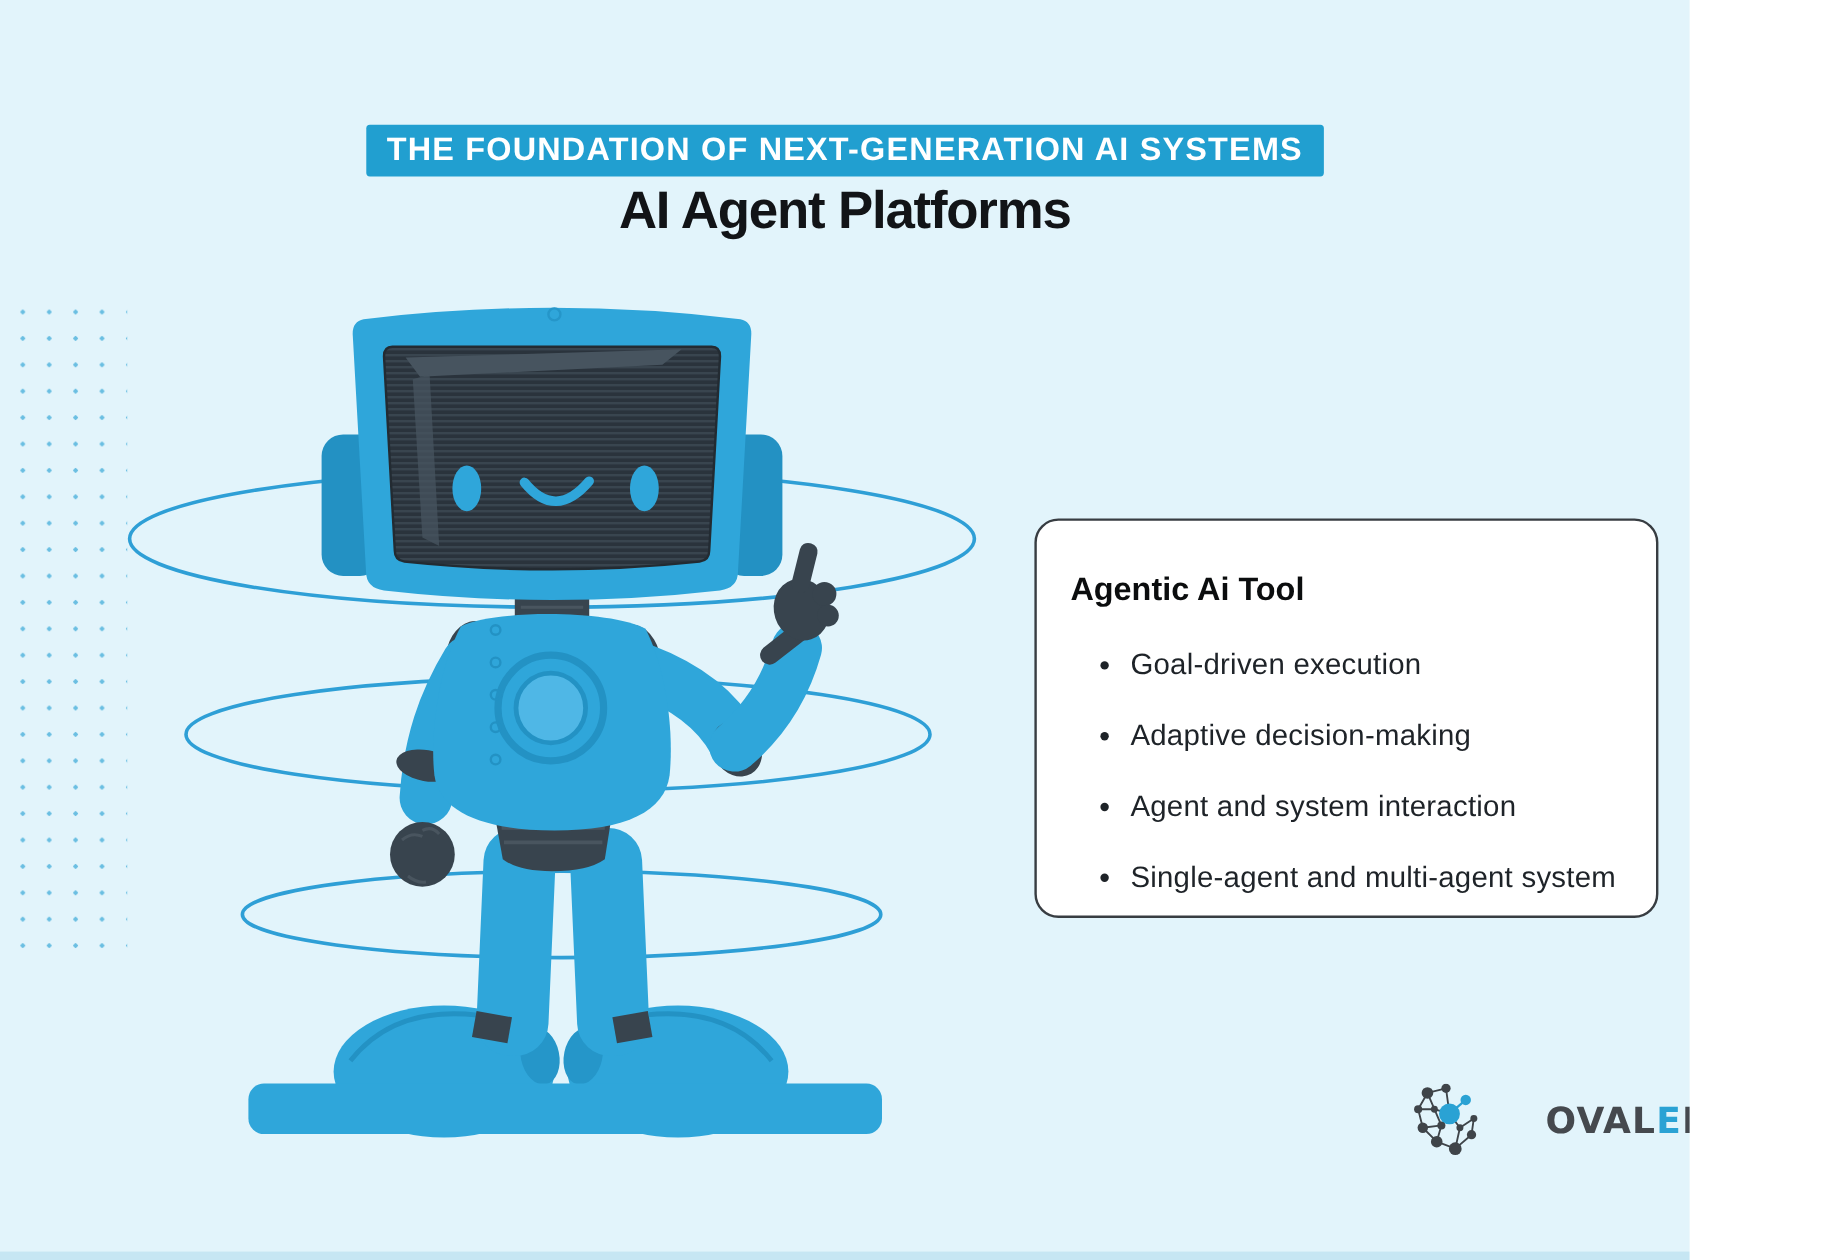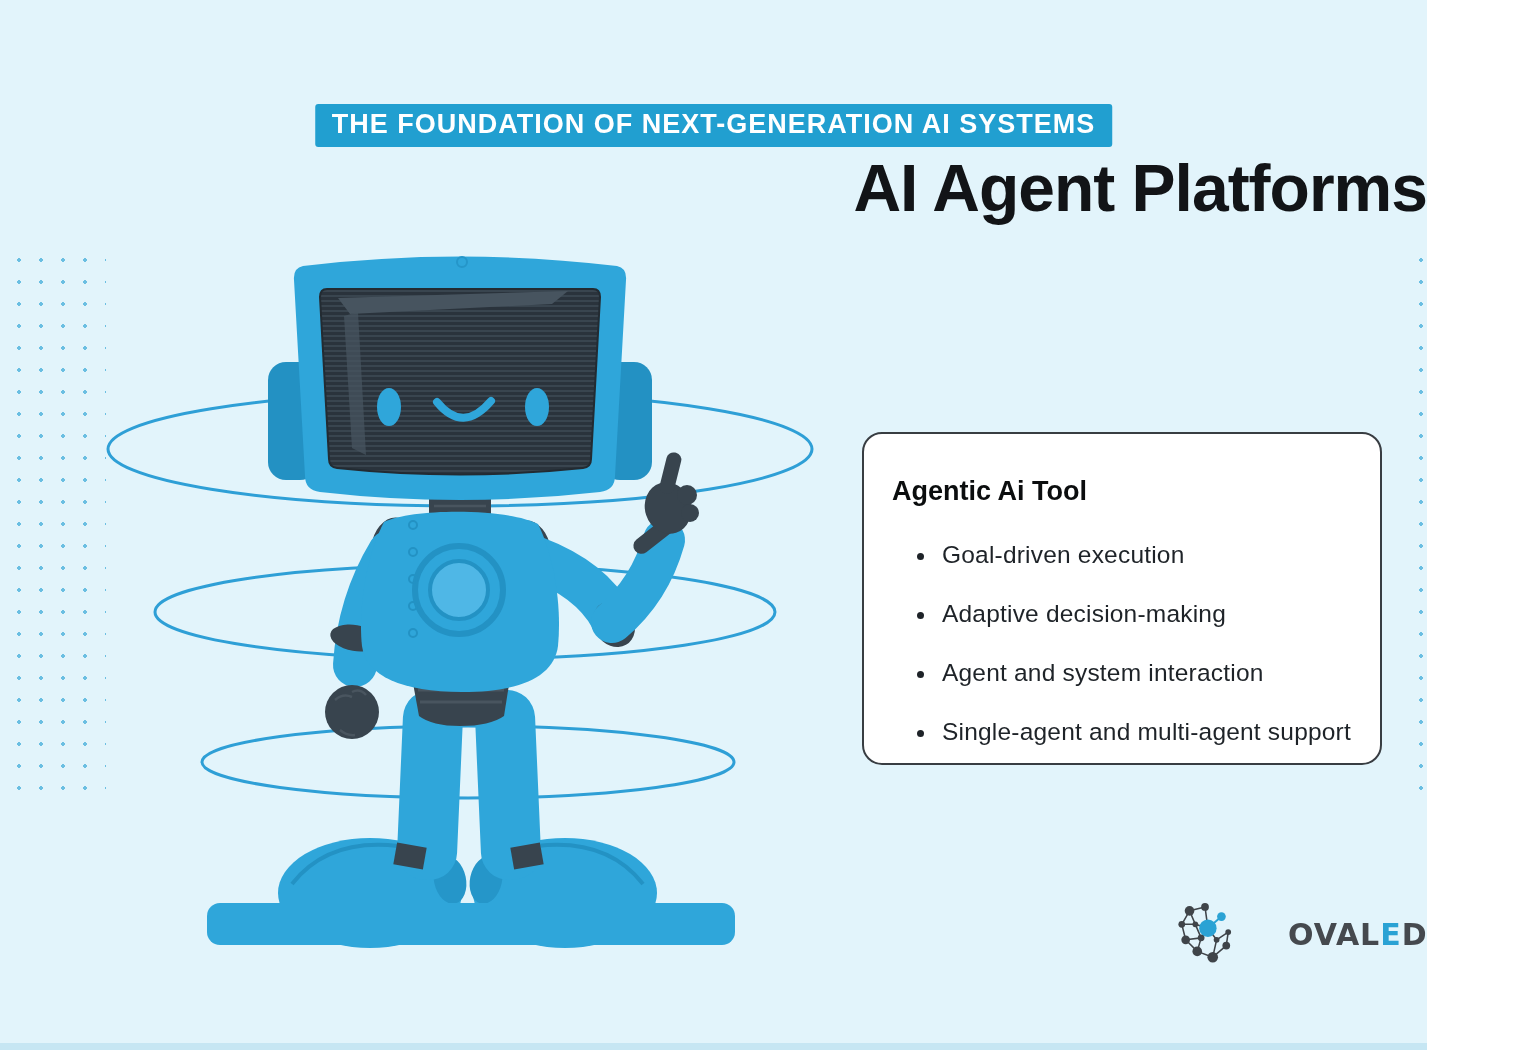--- a/index.html
+++ b/index.html
@@ -1,40 +1,40 @@
 <!DOCTYPE html>
 <html><head>
 <meta charset="utf-8">
 <style>
   html,body{margin:0;padding:0;}
   body{font-family:"Liberation Sans", sans-serif;}
   .stage{
     position:relative; width:1408px; height:1050px;
-    background:#E2F4FB; overflow:hidden;padding-left:19px;
+    background:#E2F4FB; overflow:hidden;
   }
   
   .dots{
     position:absolute;
     background-image:radial-gradient(circle, rgba(42,162,212,0.65) 1.7px, rgba(42,162,212,0) 1.9px);
     background-size:22px 22px; background-position:6px 6px;
   }
   .dots-left{left:2px; top:243px; width:104px; height:552px;}
   .dots-right{left:1404px; top:243px; width:116px; height:552px;}
 
   
   .kicker{
     position:absolute; top:104px; left:50%; transform:translateX(-50%);
     background:#219FD0; color:#FFFFFF;
     font-size:27px; font-weight:bold; letter-spacing:1px;
     padding:5px 17px 7px; border-radius:3px; white-space:nowrap;
   }
   
   .page-title{
     position:absolute; top:152px; left:0; width:100%;
-    text-align:right; font-size:66px; line-height:1.1;
+    text-align:center; font-size:44px; line-height:1.1;
     font-weight:800; color:#121417; letter-spacing:-1px;
   }
 
   
   .robot-svg{position:absolute; left:0; top:0; width:1520px; height:1050px;}
 
   
   .card{
     position:absolute; left:862px; top:432px; width:520px; height:333px;
     box-sizing:border-box; background:#FFFFFF;
@@ -151,21 +151,21 @@
 
   <div class="kicker">THE FOUNDATION OF NEXT-GENERATION AI SYSTEMS</div>
   <div class="page-title">AI Agent Platforms</div>
 
   <div class="card">
     <div class="card-title">Agentic Ai Tool</div>
     <ul>
       <li>Goal-driven execution</li>
       <li>Adaptive decision-making</li>
       <li>Agent and system interaction</li>
-      <li>Single-agent and multi-agent support</li>
+      <li>Single-agent and multi-agent system</li>
     </ul>
   </div>
 
   <div class="logo">
     <svg width="58" height="62" viewBox="0 0 60 64" aria-hidden="true">
       <g stroke="#3F4449" stroke-width="1.6" fill="none">
         <path d="M14,8 L30,4 M14,8 L6,22 M6,22 L10,38 M10,38 L22,50 M22,50 L38,56 M38,56 L52,44 M52,44 L54,30"></path>
         <path d="M30,4 L33,26 M14,8 L20,22 M20,22 L6,22 M20,22 L26,36 M26,36 L10,38 M26,36 L22,50 M26,36 L33,26 M33,26 L20,22 M33,26 L42,38 M42,38 L38,56 M42,38 L54,30"></path>
       </g>
       <line x1="33" y1="26" x2="47" y2="14" stroke="#2AA2D4" stroke-width="2"></line>

